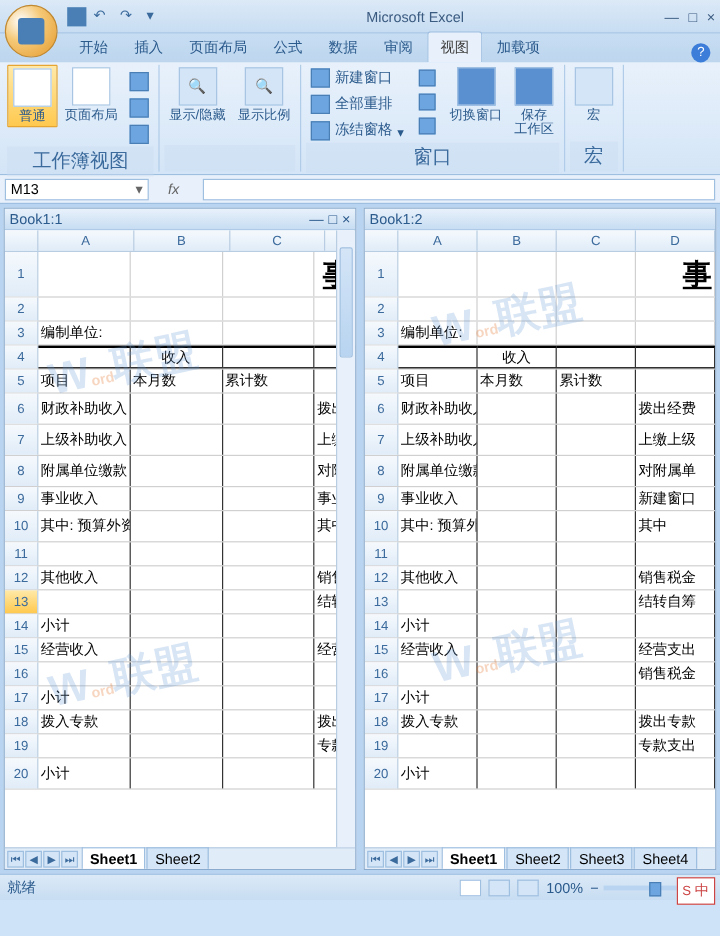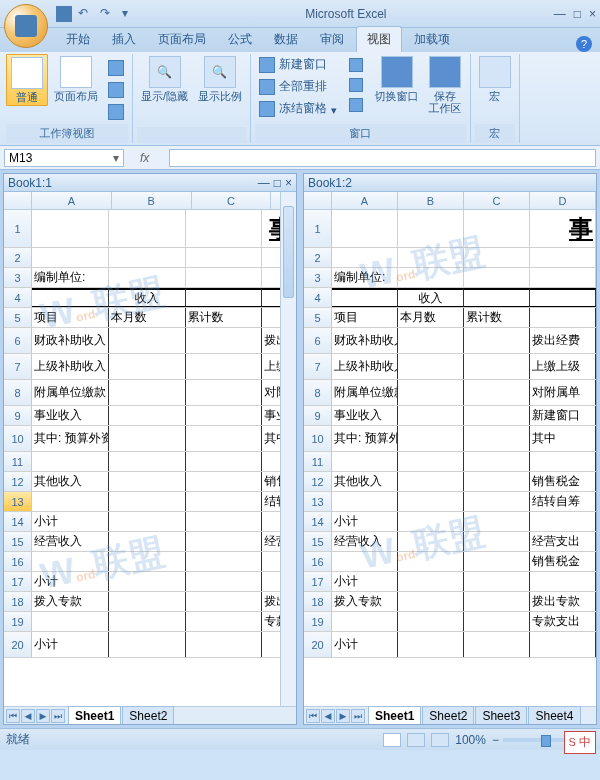--- a/index.html
+++ b/index.html
@@ -17,21 +17,21 @@
 .help{margin-left:auto;margin-right:8px;width:16px;height:16px;border-radius:50%;background:#3b7dd8;color:#fff;text-align:center;line-height:16px;font-size:11px}
 .ribbon{height:94px;background:linear-gradient(#e8f1fb,#d4e5f7);border-bottom:1px solid #9fbfe0;display:flex;padding:2px}
 .group{border-right:1px solid #b0cce8;padding:0 4px;display:flex;flex-direction:column}
 .grprow{display:flex;gap:2px;flex:1;align-items:flex-start}
 .bigbtn{display:flex;flex-direction:column;align-items:center;padding:2px 4px;gap:2px;cursor:pointer}
 .bigbtn .ico{width:32px;height:32px;background:#fff;border:1px solid #a8c6e4;display:flex;align-items:center;justify-content:center}
 .bigbtn.sel{background:linear-gradient(#ffe9a8,#ffc94f);border:1px solid #e5a530;border-radius:1px}
 .bigbtn span{font-size:11px;color:#2b5a8c;text-align:center;line-height:12px}
 .smbtn{display:flex;align-items:flex-end;gap:4px;padding:2px 4px;color:#2b5a8c;font-size:11px;cursor:pointer}
 .smbtn .sico{width:16px;height:16px;background:#6ca5e0;border:1px solid #4a7fb5}
-.grplabel{text-align:center;font-size:11px;color:#3b6a9c;padding:2px 0;background:rgba(200,220,240,0.4)}
+.grplabel{text-align:center;font-size:16px;color:#3b6a9c;padding:2px 0;background:rgba(200,220,240,0.4)}
 .namebox{height:24px;background:#e8f1fb;border-bottom:1px solid #9fbfe0;display:flex;align-items:center;padding:2px 4px;gap:16px}
 .nb{background:#fff;border:1px solid #9fbfe0;height:18px;padding:0 4px;display:flex;align-items:center}
 .nb.name{width:120px}
 .nb.fx{flex:1}
 .fxlbl{font-style:italic;color:#666;margin-right:4px}
 .work{display:flex;height:558px;background:#b8d4f0}
 .pane{flex:1;background:#fff;border:1px solid #8aabce;margin:3px;display:flex;flex-direction:column;position:relative;overflow:hidden}
 .panetitle{height:18px;background:linear-gradient(#e8f1fb,#c7ddf2);border-bottom:1px solid #9fbfe0;display:flex;align-items:center;padding:0 4px;font-size:11px;color:#2b5a8c}
 .panetitle .pbtns{margin-left:auto;display:flex;gap:4px;font-size:10px}
 .colhdr{height:18px;display:flex;background:linear-gradient(#f5f9fd,#e0ecf8);border-bottom:1px solid #b8cde2}

